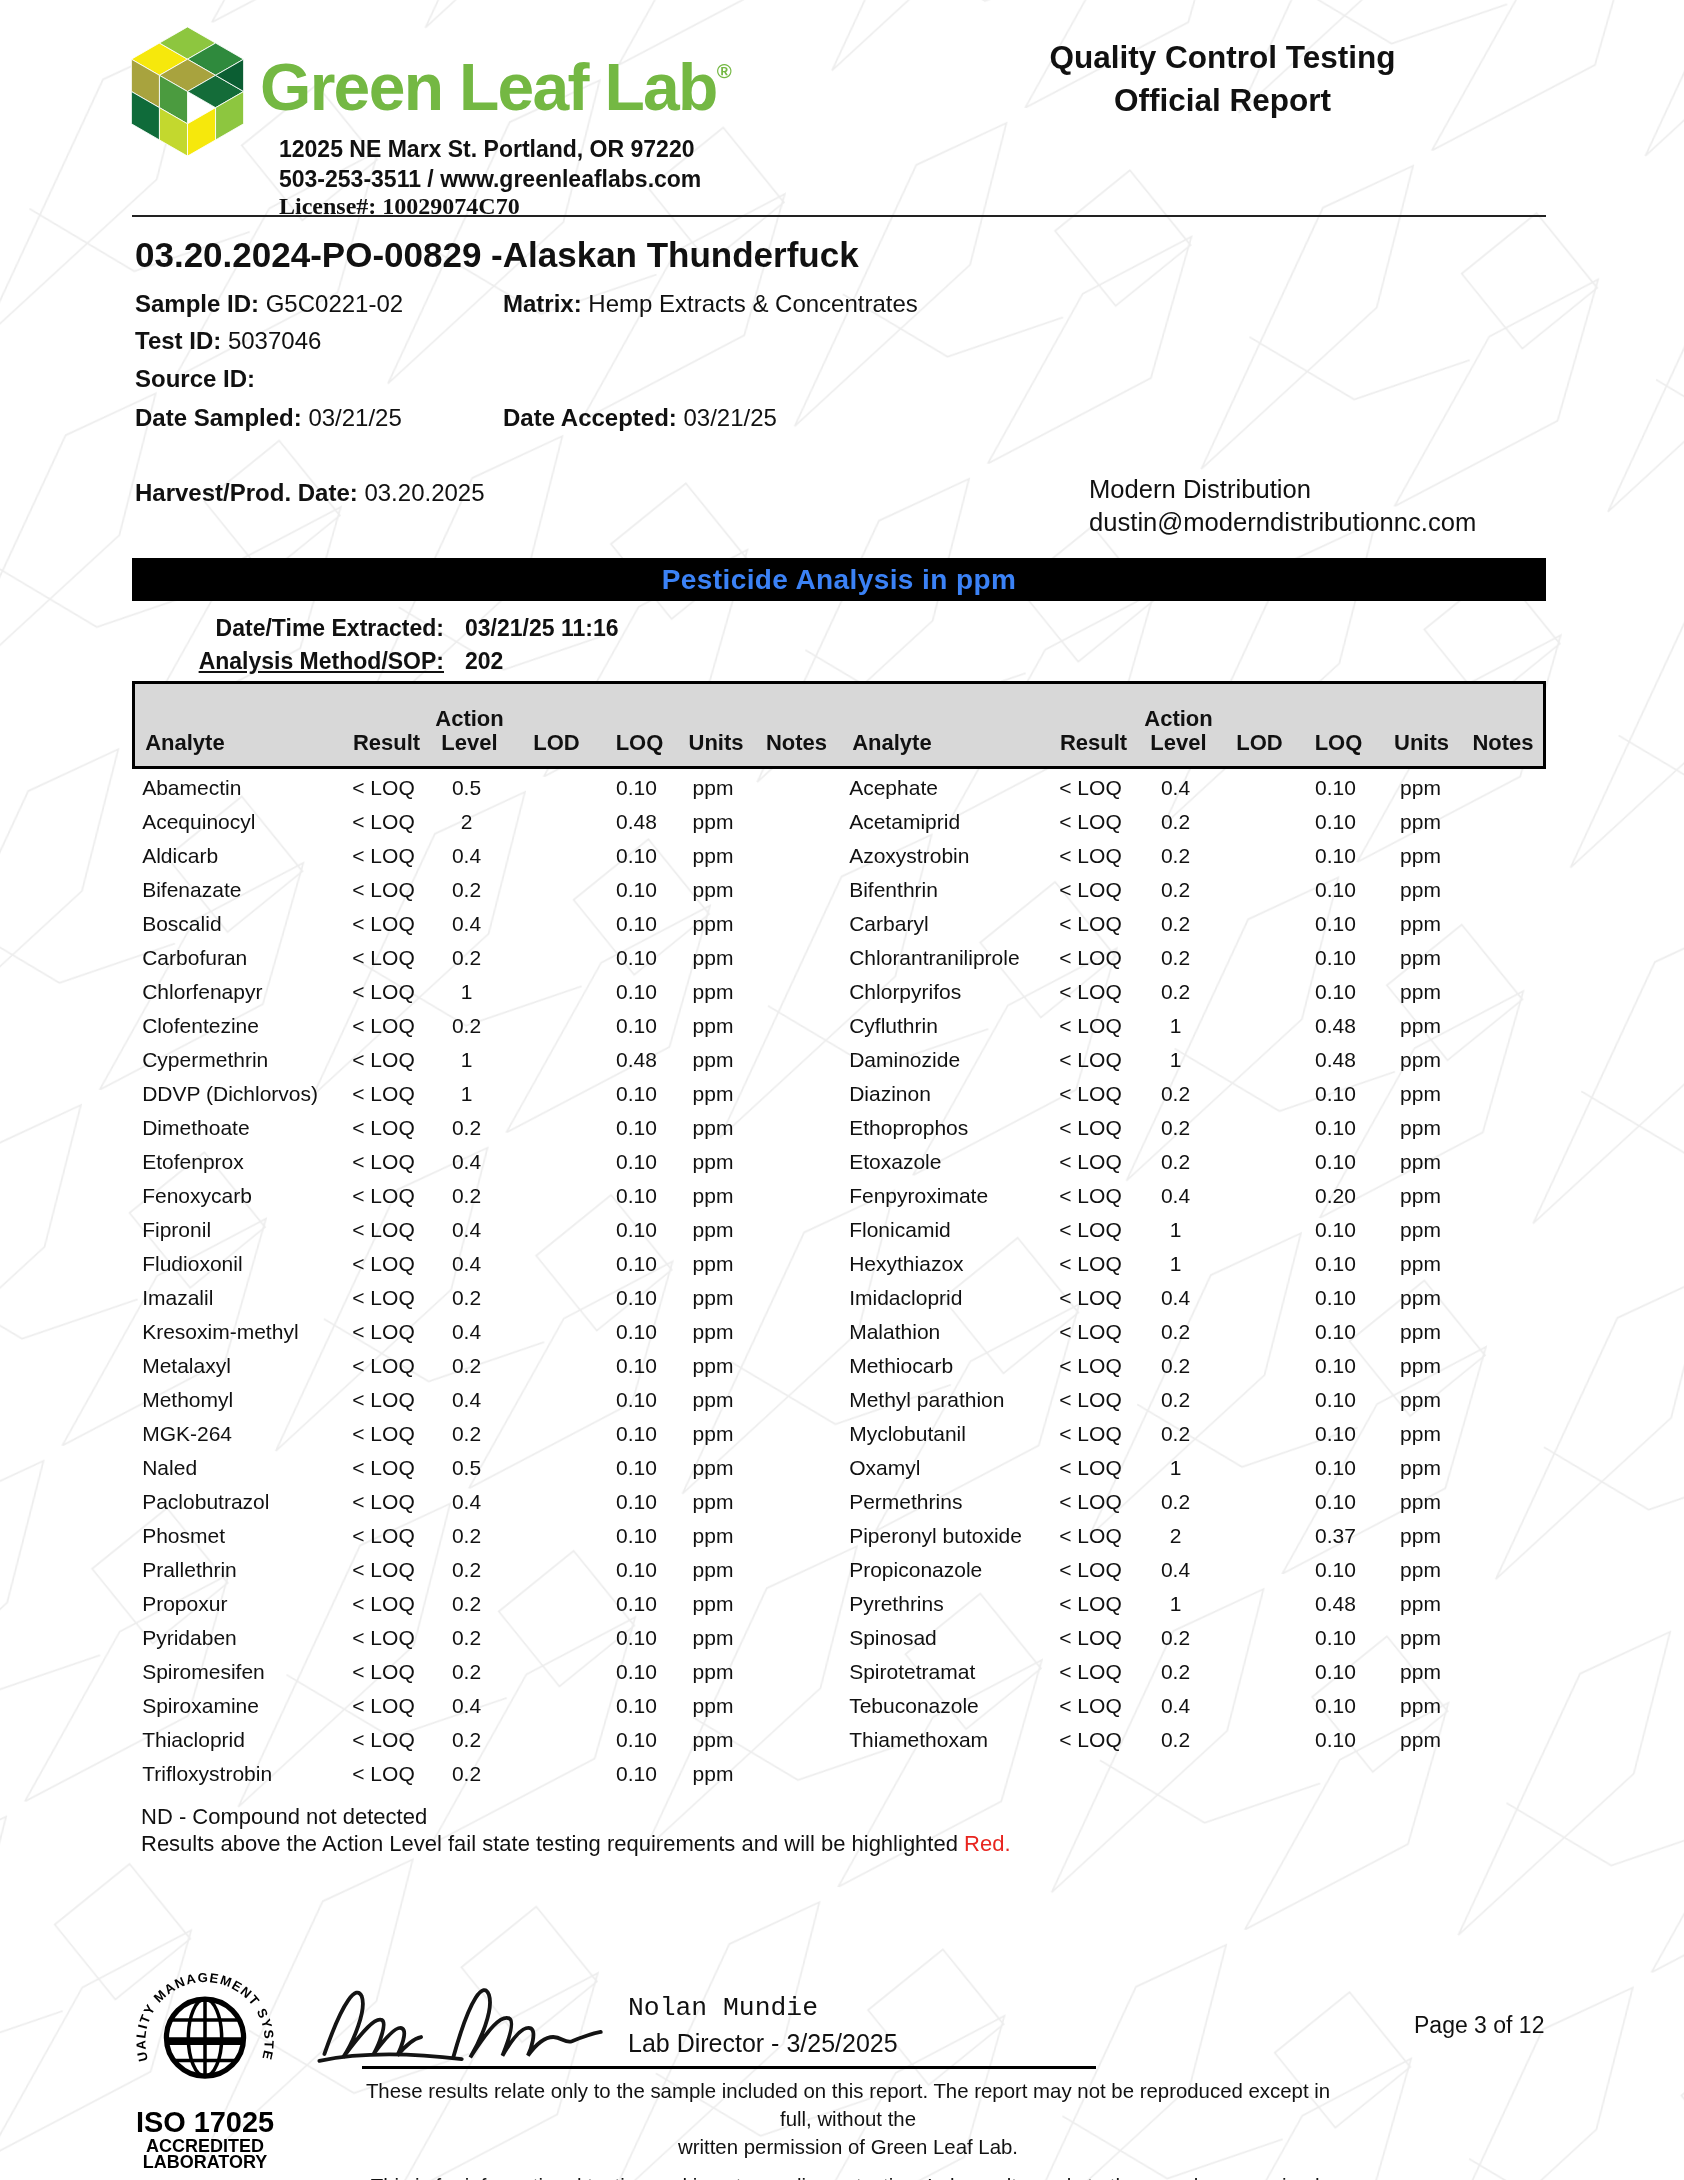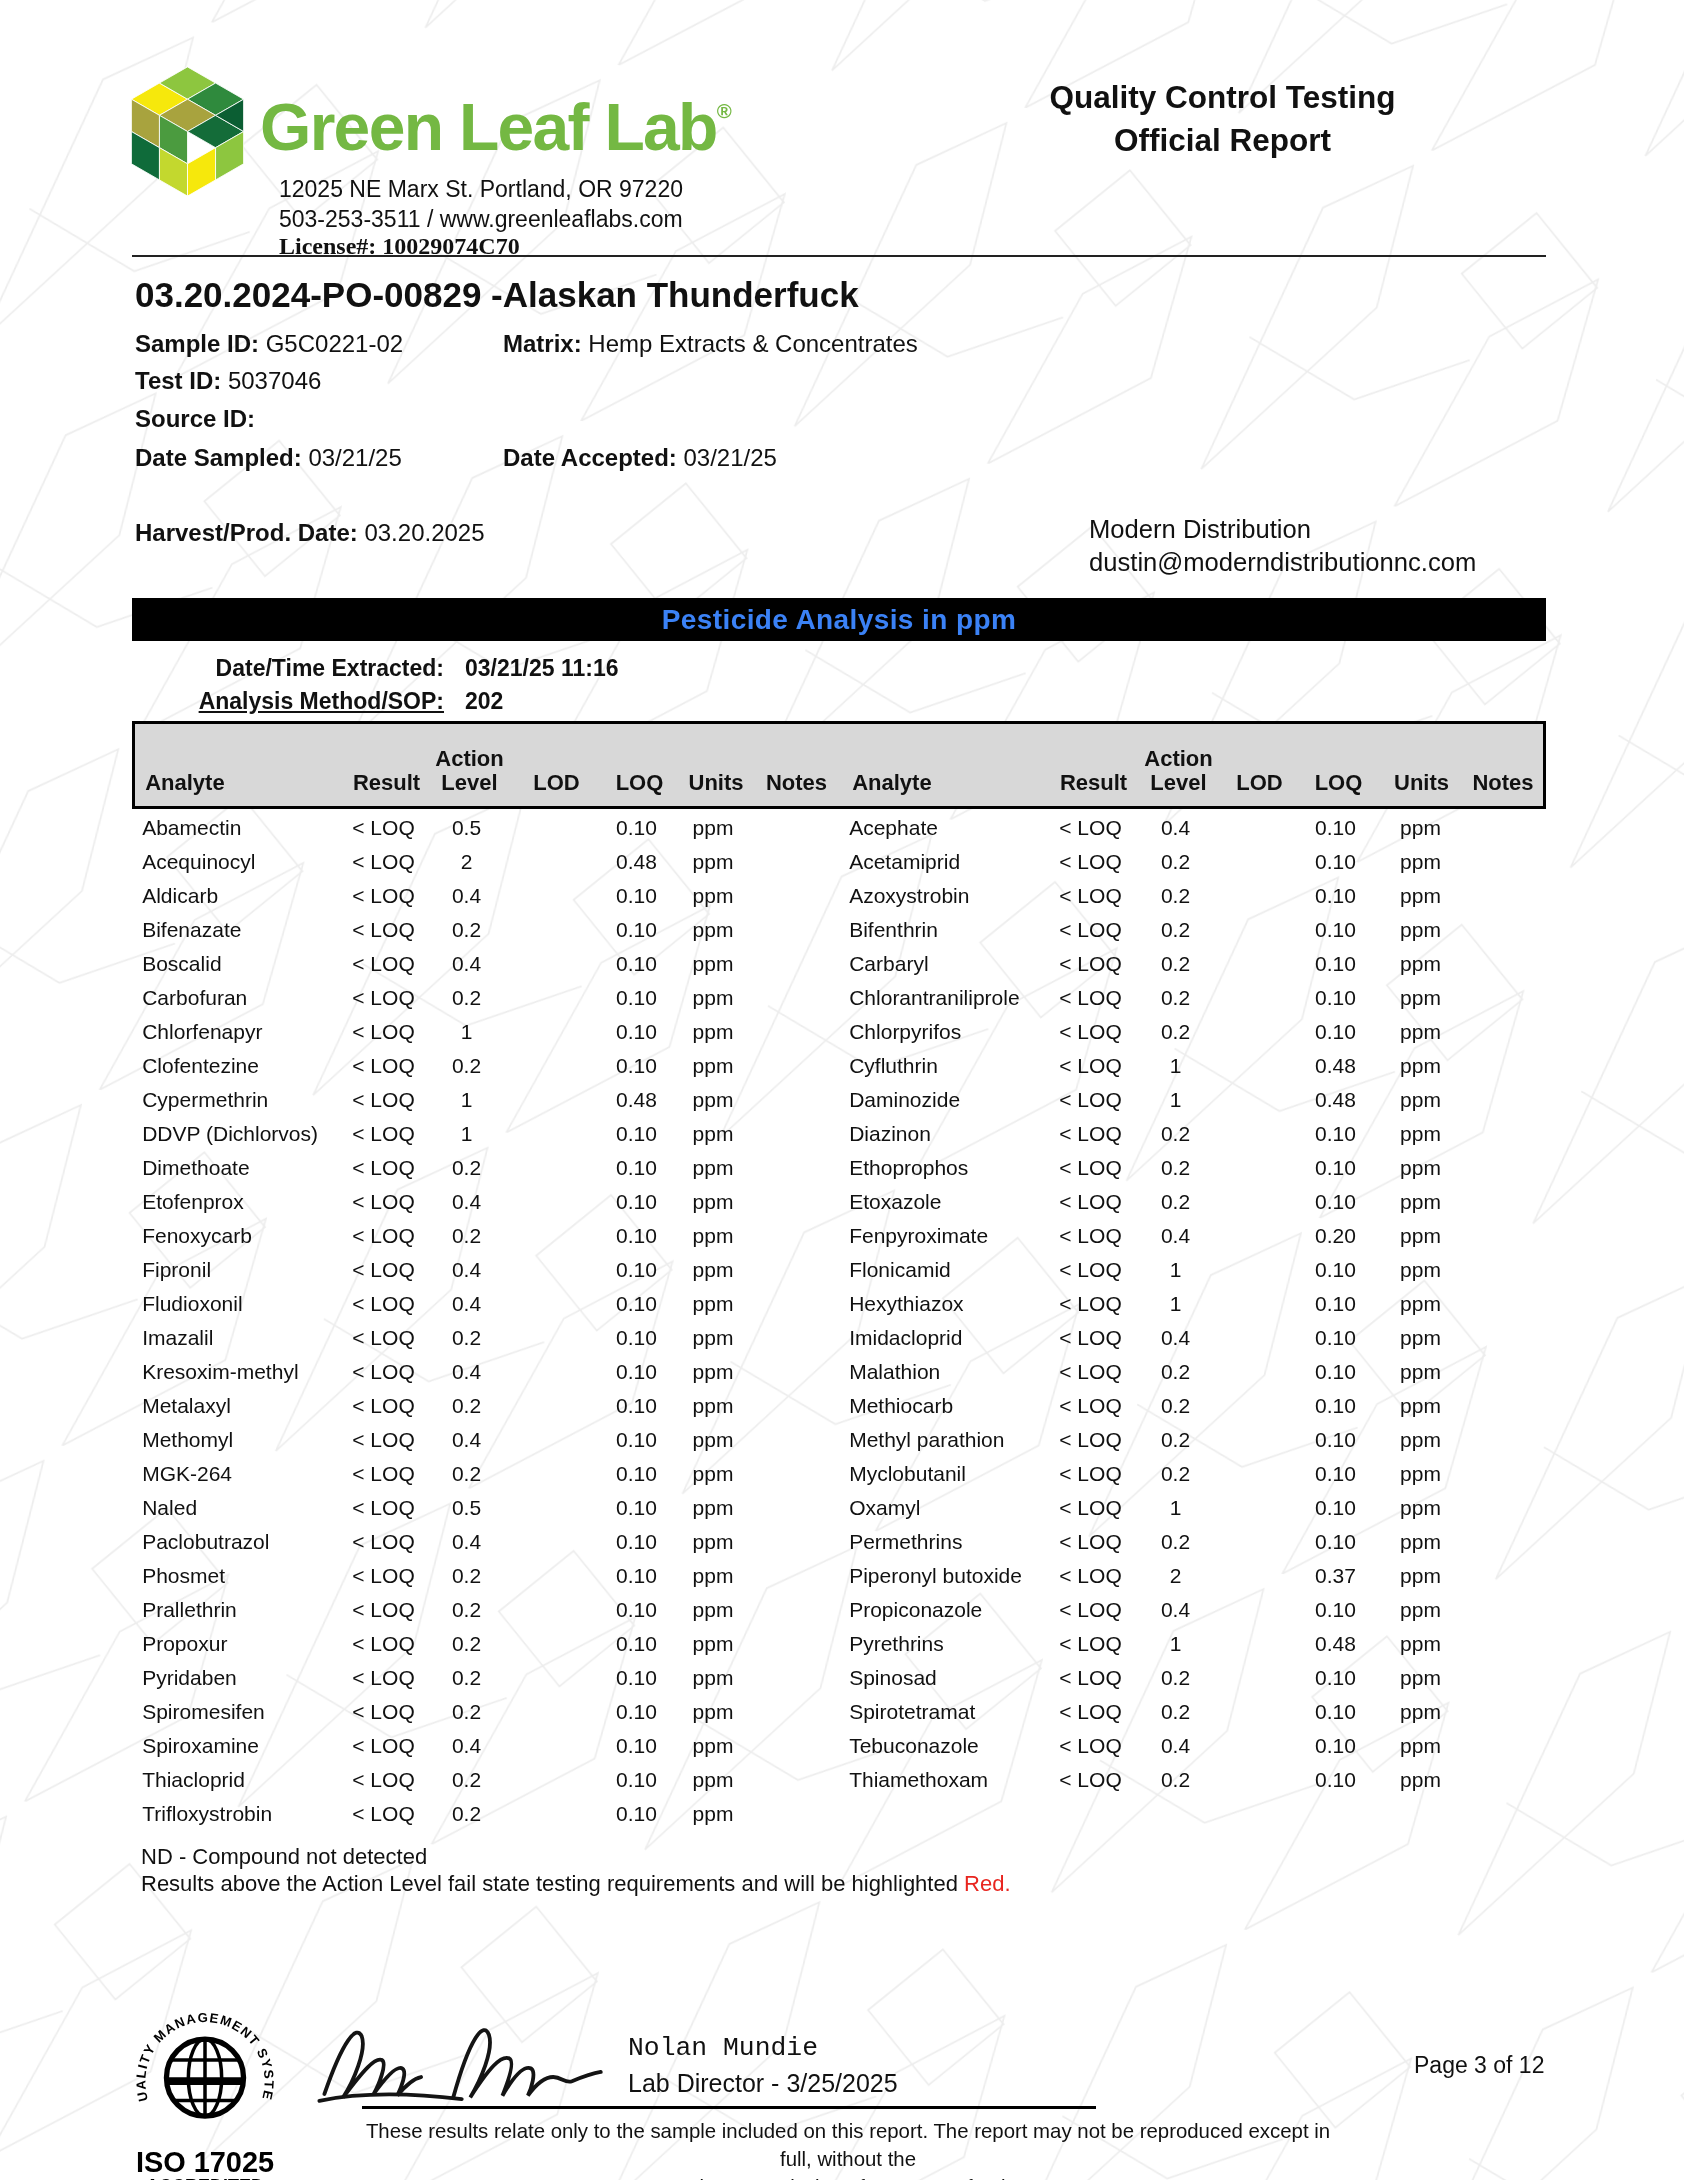--- a/index.html
+++ b/index.html
@@ -1,23 +1,23 @@
 <!DOCTYPE html>
 <html style="--brand-green: #74b843; --banner-bg: #000000; --header-gray: #d8d8d8; --fail-red: #e8251f;font-size:13.6px"><head>
 <meta charset="utf-8">
 <style>
   html,body{margin:0;padding:0;background:#fff;}
   .page{position:relative;width:1685px;height:2181px;background:#fff;overflow:hidden;
         font-family:"Liberation Sans",sans-serif;color:#111;}
   .wm{position:absolute;inset:0;z-index:0;}
-  .layer{position:absolute;inset:0;z-index:1;margin-top:40px;}
+  .layer{position:absolute;inset:0;z-index:1;}
   .abs{position:absolute;white-space:nowrap;}
   .brand-text{font-size:66px;font-weight:bold;color:var(--brand-green,#74b843);letter-spacing:-1.7px;}
   .brand-text sup{font-size:20.4px;vertical-align:32px;letter-spacing:0;}
-  .addr{font-size:23px;font-weight:normal;}
+  .addr{font-size:23px;font-weight:bold;}
   .license{font-family:"Liberation Serif",serif;font-size:24px;font-weight:bold;}
   .qc-title{font-size:31.5px;font-weight:bold;text-align:center;width:477px;line-height:1.35;}
   .hr-top{position:absolute;left:132px;top:215px;width:1414px;height:1.7px;background:#222;}
   .doc-title{font-size:35px;font-weight:bold;}
   .info{font-size:24px;}
   .info .lbl{font-weight:bold;}
   .client{font-size:25.6px;}
   .banner{position:absolute;left:132px;top:558px;width:1414px;height:43px;background:var(--banner-bg,#000);
           color:#3b82f6;font-size:28px;font-weight:bold;display:flex;align-items:center;justify-content:center;letter-spacing:0.4px;}
   .ext-label{position:absolute;left:170px;width:274px;text-align:right;font-weight:bold;font-size:23px;}

